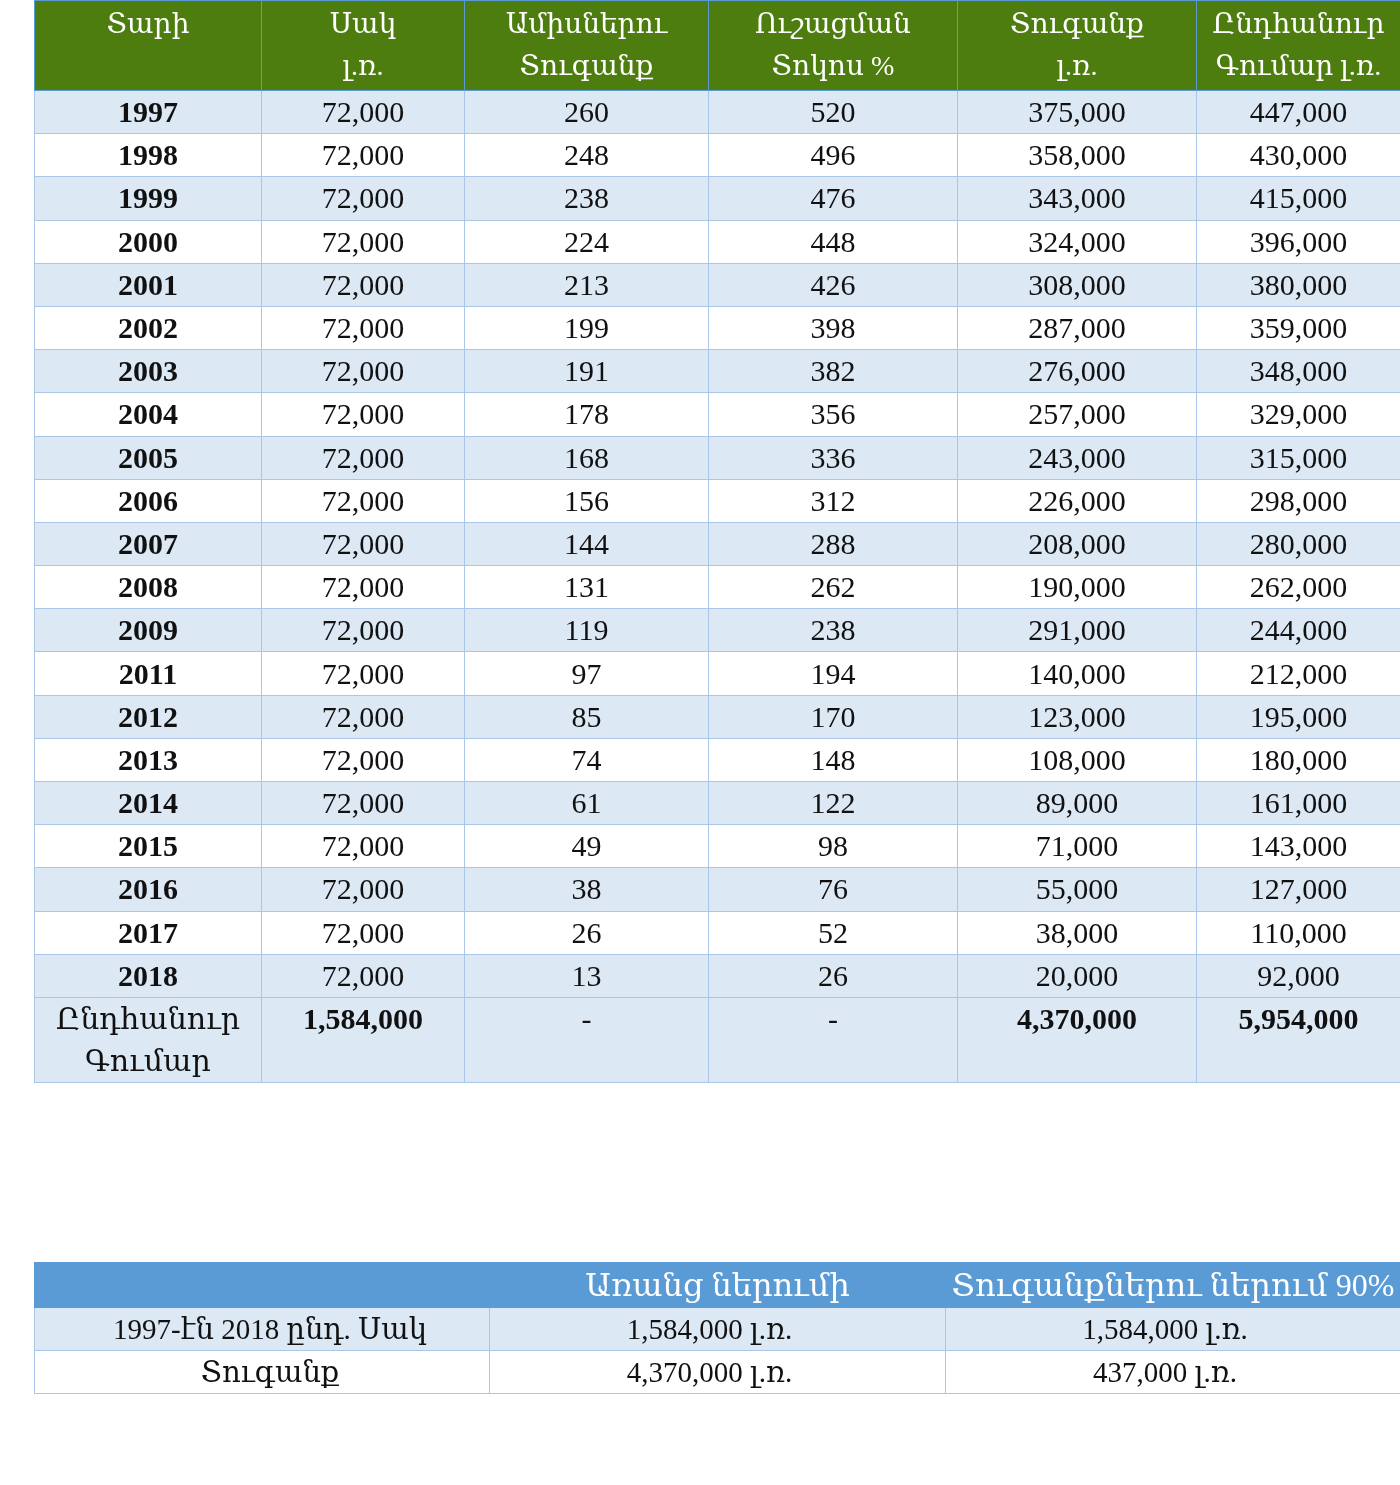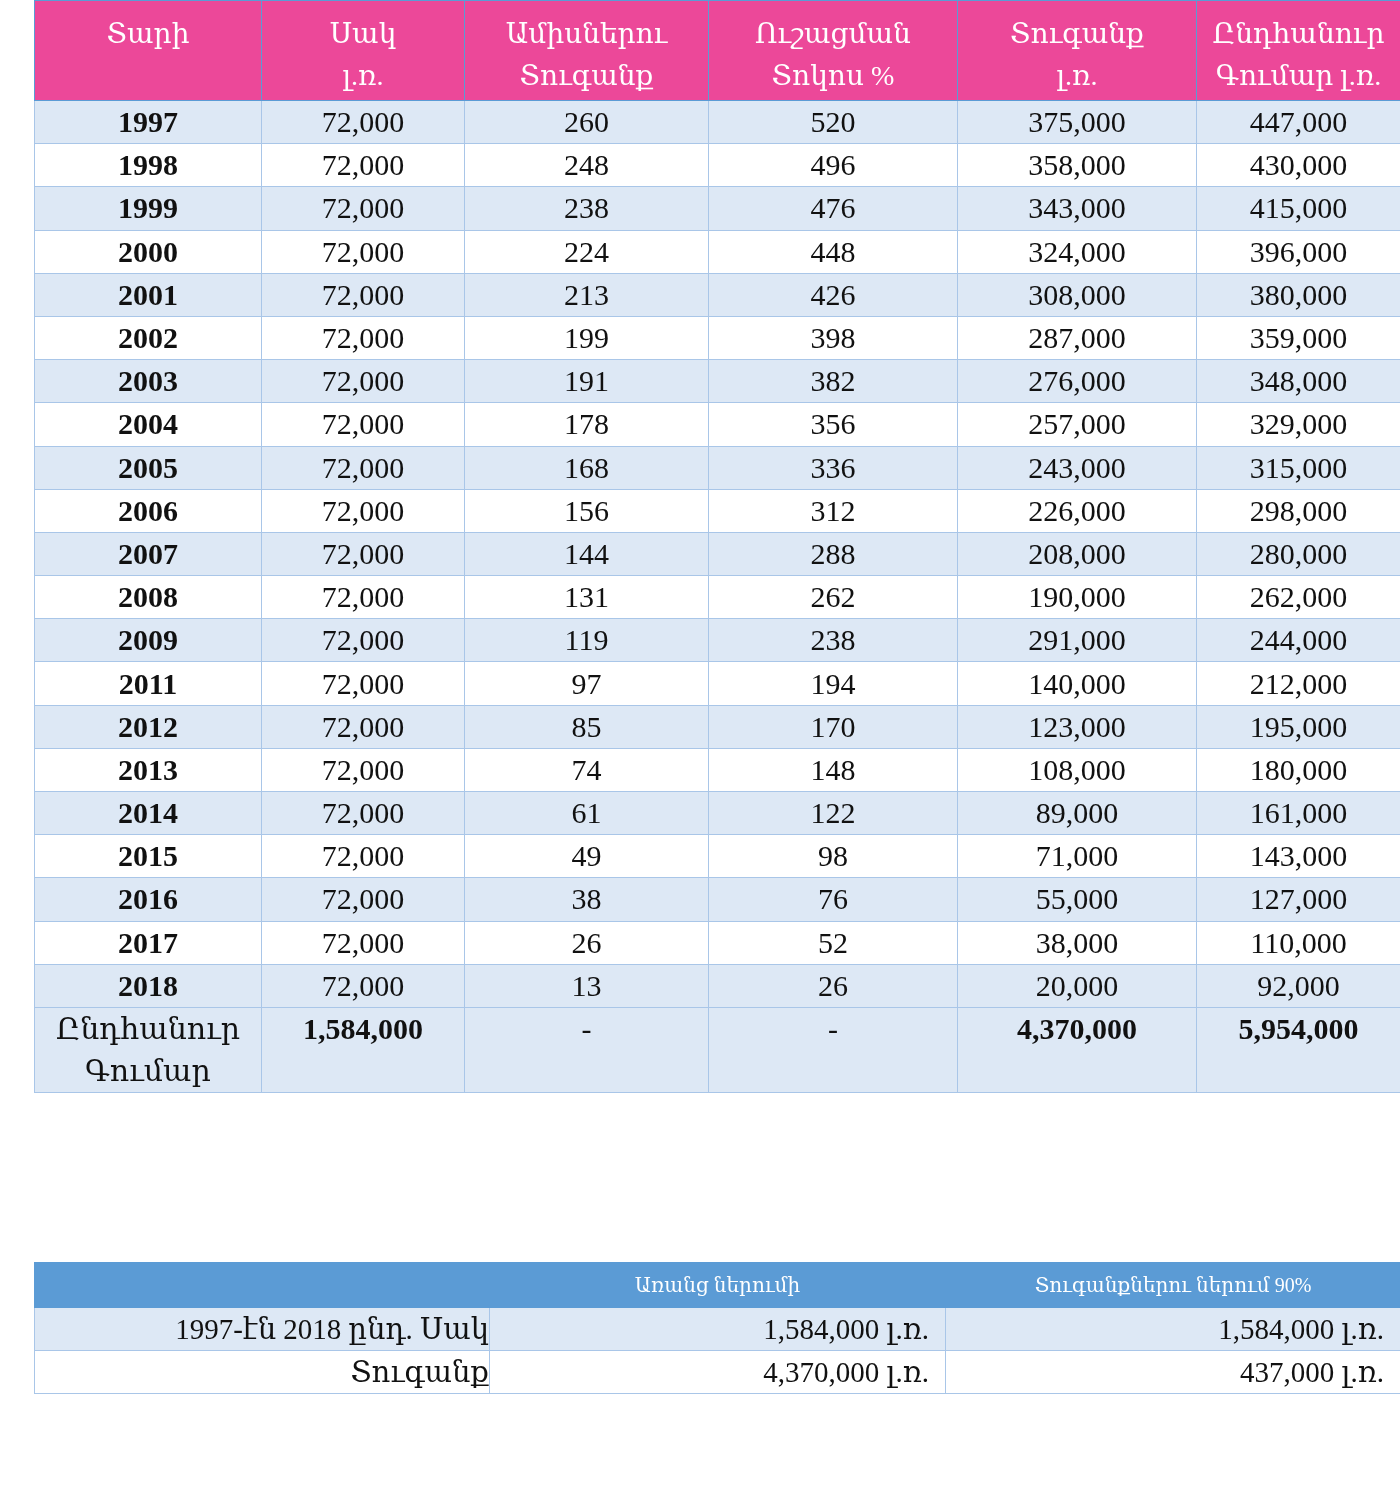--- a/index.html
+++ b/index.html
@@ -8,43 +8,43 @@
   table { border-collapse: collapse; table-layout: fixed; position: absolute; }
   td, th { border: 1.5px solid #a9c6e8; padding: 0; }
   
   #main-table { left: 34px; top: 0; width: 1366px; }
   #main-table col.c0 { width: 227px; }
   #main-table col.c1 { width: 203px; }
   #main-table col.c2 { width: 244px; }
   #main-table col.c3 { width: 249px; }
   #main-table col.c4 { width: 239px; }
   #main-table col.c5 { width: 204px; }
-  #main-table thead th { background: #ec4899; color: #ffffff; font-weight: normal;
+  #main-table thead th { background: #4d7c0f; color: #ffffff; font-weight: normal;
       font-size: 28px; line-height: 42px; height: 87px; vertical-align: top;
-      text-align: center; border-color: #5b9bd5; padding-top: 12px; }
+      text-align: center; border-color: #5b9bd5; padding-top: 2px; }
   #main-table thead th .line { display: block; }
   #main-table tbody td { height: 42.2px; font-size: 30px; text-align: center; vertical-align: middle; line-height: 42px; }
   #main-table tbody tr:nth-child(odd) td { background: #dde8f5; }
   #main-table tbody tr:nth-child(even) td { background: #ffffff; }
   #main-table tbody td.year { font-weight: bold; }
   #main-table tbody tr.total td { background: #dde8f5; vertical-align: top; height: 84px; }
   #main-table tbody tr.total td.bold { font-weight: bold; }
   #main-table tbody tr.total td .line { display: block; line-height: 42px; }
   
   #summary-table { left: 34px; top: 1262px; width: 1366px; }
   #summary-table col.s0 { width: 455px; }
   #summary-table col.s1 { width: 456px; }
   #summary-table col.s2 { width: 455px; }
   #summary-table thead th { background: #5b9bd5; color: #ffffff; font-weight: normal;
-      font-size: 20px; height: 44px; text-align: center; border-color: #5b9bd5; }
+      font-size: 32px; height: 44px; text-align: center; border-color: #5b9bd5; }
   #summary-table tbody td { height: 42px; font-size: 29px; line-height: 42px; }
   #summary-table tbody tr:nth-child(odd) td { background: #dde8f5; }
   #summary-table tbody tr:nth-child(even) td { background: #ffffff; }
-  #summary-table tbody td.label { text-align: right; padding-left: 16px; }
-  #summary-table tbody td.num { text-align: right; padding-right: 16px; }
+  #summary-table tbody td.label { text-align: center; padding-left: 16px; }
+  #summary-table tbody td.num { text-align: center; padding-right: 16px; }
   #summary-table tbody tr.bold td.num { font-weight: bold; }
 </style>
 </head>
 <body>
 
 <table id="main-table">
   <colgroup>
     <col class="c0">
       <col class="c1">
       <col class="c2">

